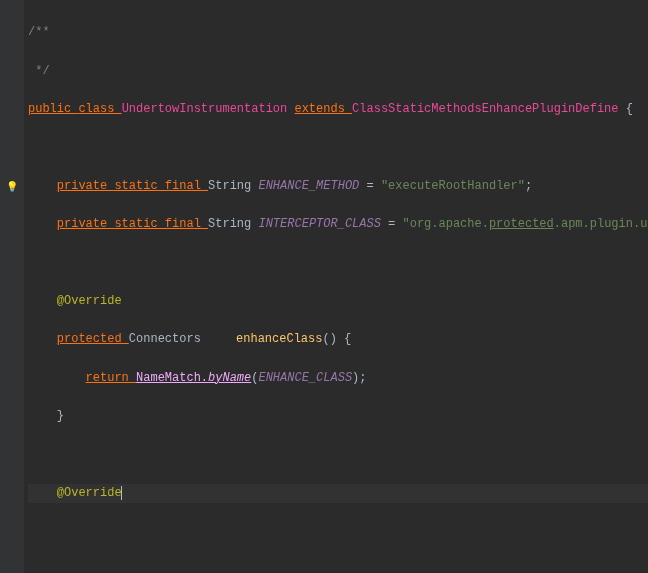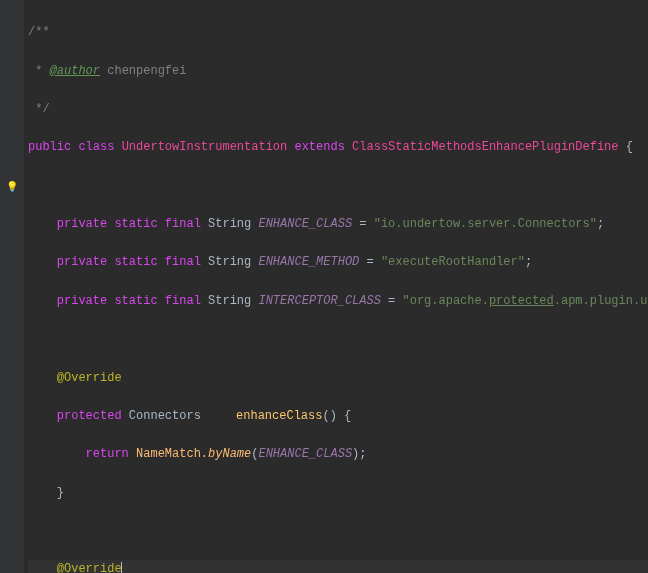--- a/index.html
+++ b/index.html
@@ -30,28 +30,28 @@
       position: absolute;
       left: 6px;
       top: 180px;
       width: 12px;
       height: 12px;
       font-size: 10px;
     }
     .line { height: 19.2px; }
     .mute { color: #808080; }
     .doctag { color: #629755; font-style: italic; text-decoration: underline; }
-    .kw { color: #d946ef; }
+    .kw { color: #f97316; text-decoration: underline; }
     .cls { color: #ec4899; }
     .type { color: #a9b7c6; }
     .field { color: #9876aa; font-style: italic; }
     .str { color: #6a8759; }
     .method-decl { color: #ffc66d; margin-left: 28px; }
     .anno { color: #bbb529; }
-    .method-call { color: #fdba74; }
+    .method-call { color: #f0abfc; text-decoration: underline; }
     .static-call { font-style: italic; }
     .underline { text-decoration: underline; }
     .hl-line {
       background: #323232;
       display: block;
       width: 100%;
     }
     .caret {
       display: inline-block;
       width: 1px;
@@ -62,25 +62,23 @@
     }
   </style>
 </head>
 <body>
 
 <div class="gutter"></div>
 <span class="bulb">💡</span>
 
 <div class="editor">
 <div class="line"><span class="mute">/**</span></div>
-<div class="line"><span class="mute"> * </span><span class="doctag">@author</span><span class="mute"> chenpengfei</span></div>
 <div class="line"><span class="mute"> */</span></div>
 <div class="line"><span class="kw">public </span><span class="kw">class </span><span class="cls">UndertowInstrumentation </span><span class="kw">extends </span><span class="cls">ClassStaticMethodsEnhancePluginDefine </span><span>{</span></div>
 <div class="line"></div>
-<div class="line"><span>    </span><span class="kw">private static final </span><span class="type">String </span><span class="field">ENHANCE_CLASS</span><span> = </span><span class="str">"io.undertow.server.Connectors"</span><span>;</span></div>
 <div class="line"><span>    </span><span class="kw">private static final </span><span class="type">String </span><span class="field">ENHANCE_METHOD</span><span> = </span><span class="str">"executeRootHandler"</span><span>;</span></div>
 <div class="line"><span>    </span><span class="kw">private static final </span><span class="type">String </span><span class="field">INTERCEPTOR_CLASS</span><span> = </span><span class="str">"org.apache.</span><span class="str underline">protected</span><span class="str">.apm.plugin.undertow.v2x.ExecuteRo</span></div>
 <div class="line"></div>
 <div class="line"><span>    </span><span class="anno">@Override</span></div>
 <div class="line"><span>    </span><span class="kw">protected </span><span class="type">Connectors </span><span class="method-decl">enhanceClass</span><span>() {</span></div>
 <div class="line"><span>        </span><span class="kw">return </span><span class="method-call">NameMatch.</span><span class="method-call static-call">byName</span><span>(</span><span class="field">ENHANCE_CLASS</span><span>);</span></div>
 <div class="line"><span>    </span><span>}</span></div>
 <div class="line"></div>
 <div class="line hl-line"><span>    </span><span class="anno">@Override</span><span class="caret"></span></div>
 

